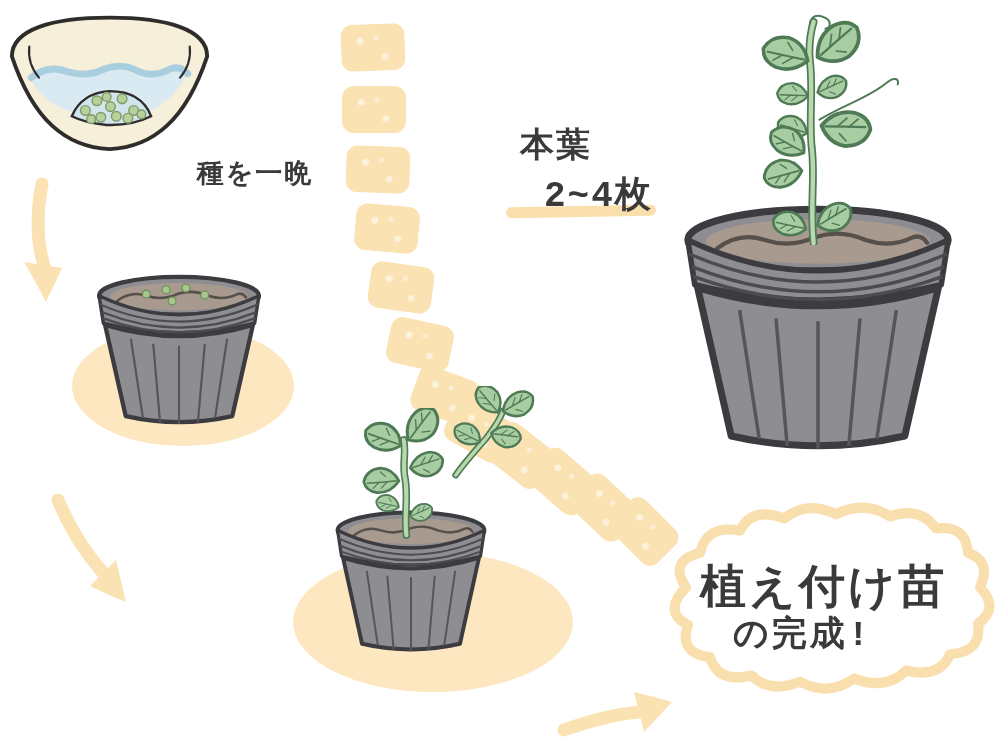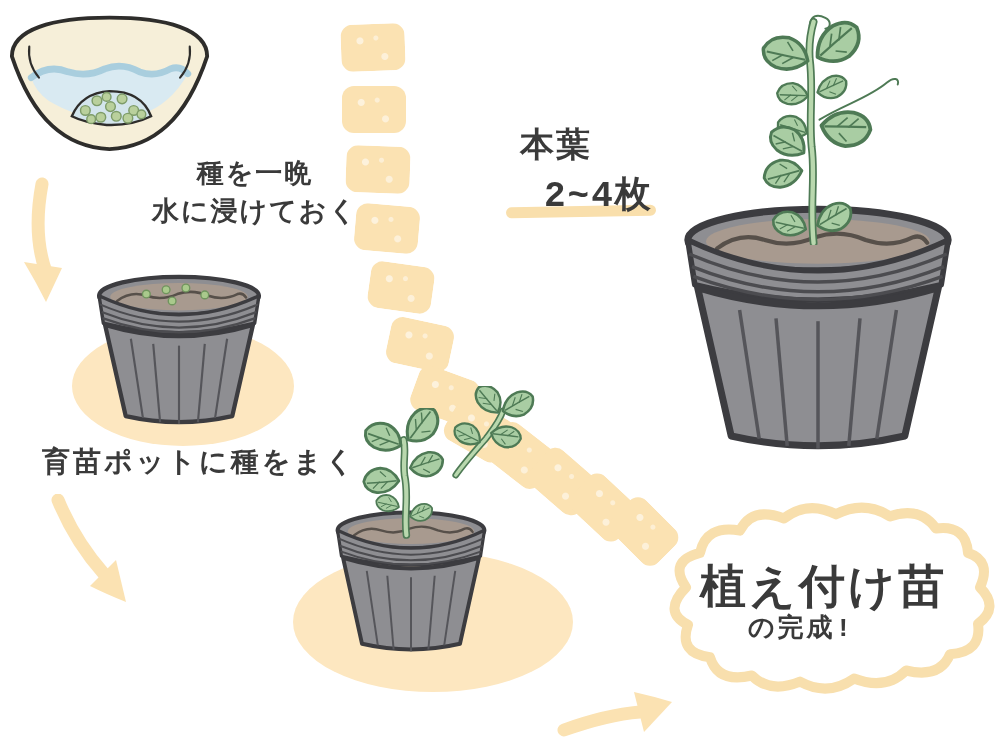--- a/index.html
+++ b/index.html
@@ -92,43 +92,39 @@
         <circle cx="88" cy="115" r="4.5"></circle>
       <circle cx="140" cy="110" r="4.5"></circle>
         <circle cx="104" cy="92" r="4.5"></circle>
     </g>
     <path d="M24,40 Q22,58 34,72" fill="none" stroke="#2e2d2b" stroke-width="2.2" stroke-linecap="round"></path>
     <path d="M190,40 Q192,58 180,72" fill="none" stroke="#2e2d2b" stroke-width="2.2" stroke-linecap="round"></path>
   </svg>
 
   <div class="caption" style="left:115px;top:157px;width:280px;font-size:27px;">
     <div>種を一晩</div>
-    <div>水に浸けておく</div>
   </div>
 
   <svg class="abs" style="left:8px;top:176px" width="64" height="130" viewBox="0 0 64 130">
     <path d="M34,8 C28,40 28,68 38,96" fill="none" stroke="#fbe2b2" stroke-width="13" stroke-linecap="round"></path>
     <path d="M16,86 L54,92 L38,126 Q28,106 16,86 Z" fill="#fbe2b2"></path>
   </svg>
 
   <div class="glow" style="left:72px;top:326px;width:222px;height:120px;"></div>
   <svg class="abs" style="left:93px;top:270px" width="172" height="159" viewBox="0 0 200 185">
     <use href="#pot-shape"></use>
     <g fill="#a9c98c" stroke="#70945e" stroke-width="1.6">
       <circle cx="62" cy="28" r="4.5"></circle>
         <circle cx="85" cy="23" r="4.5"></circle>
         <circle cx="108" cy="21" r="4.5"></circle>
       <circle cx="130" cy="29" r="4.5"></circle>
         <circle cx="92" cy="36" r="4.5"></circle>
     </g>
   </svg>
 
-  <div class="caption" style="left:42px;top:444px;width:310px;font-size:28px;letter-spacing:3px;">
-    <div>育苗ポットに種をまく</div>
-  </div>
 
   <svg class="abs" style="left:46px;top:494px" width="80" height="115" viewBox="0 0 80 115">
     <path d="M12,6 C26,40 42,62 58,80" fill="none" stroke="#fbe2b2" stroke-width="13" stroke-linecap="round"></path>
     <path d="M44,92 L70,66 L80,108 Q60,100 44,92 Z" fill="#fbe2b2"></path>
   </svg>
 
   <div class="glow" style="left:293px;top:552px;width:280px;height:140px;"></div>
   <svg class="abs" style="left:332px;top:506px" width="158" height="150" viewBox="0 0 200 185" preserveAspectRatio="none">
     <use href="#pot-shape"></use>
   </svg>
@@ -186,16 +182,16 @@
   </svg>
 
   <div>
     <svg class="abs" style="left:648px;top:490px" width="348" height="218" viewBox="0 0 348 215" preserveAspectRatio="none">
       <path d="M38,96 Q20,70 52,62 Q58,34 92,40 Q104,16 136,28 Q160,10 188,24 Q216,10 242,26
                Q272,16 288,38 Q318,34 320,62 Q344,70 332,96 Q352,116 330,132 Q334,160 302,162
                Q292,186 258,178 Q238,198 206,186 Q180,204 152,189 Q122,201 104,183
                Q70,191 62,165 Q30,161 40,133 Q14,120 38,96 Z" fill="#ffffff" stroke="#f8dfad" stroke-width="10" stroke-linejoin="round"></path>
     </svg>
     <div class="cloud-line" style="left:700px;top:556px;font-size:46px;">植え付け苗</div>
-    <div class="cloud-line" style="left:748px;top:610px;font-size:26px;">の完成!</div>
+    <div class="cloud-line" style="left:733px;top:610px;font-size:35px;">の完成!</div>
   </div>
 
 </div>
 
 </body></html>

